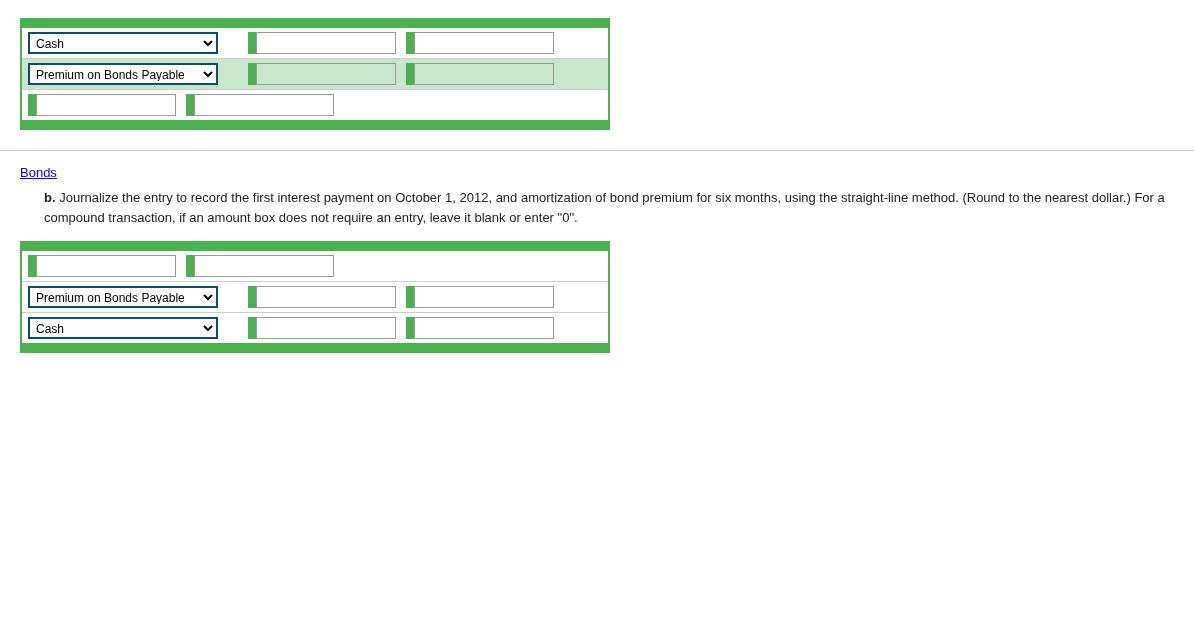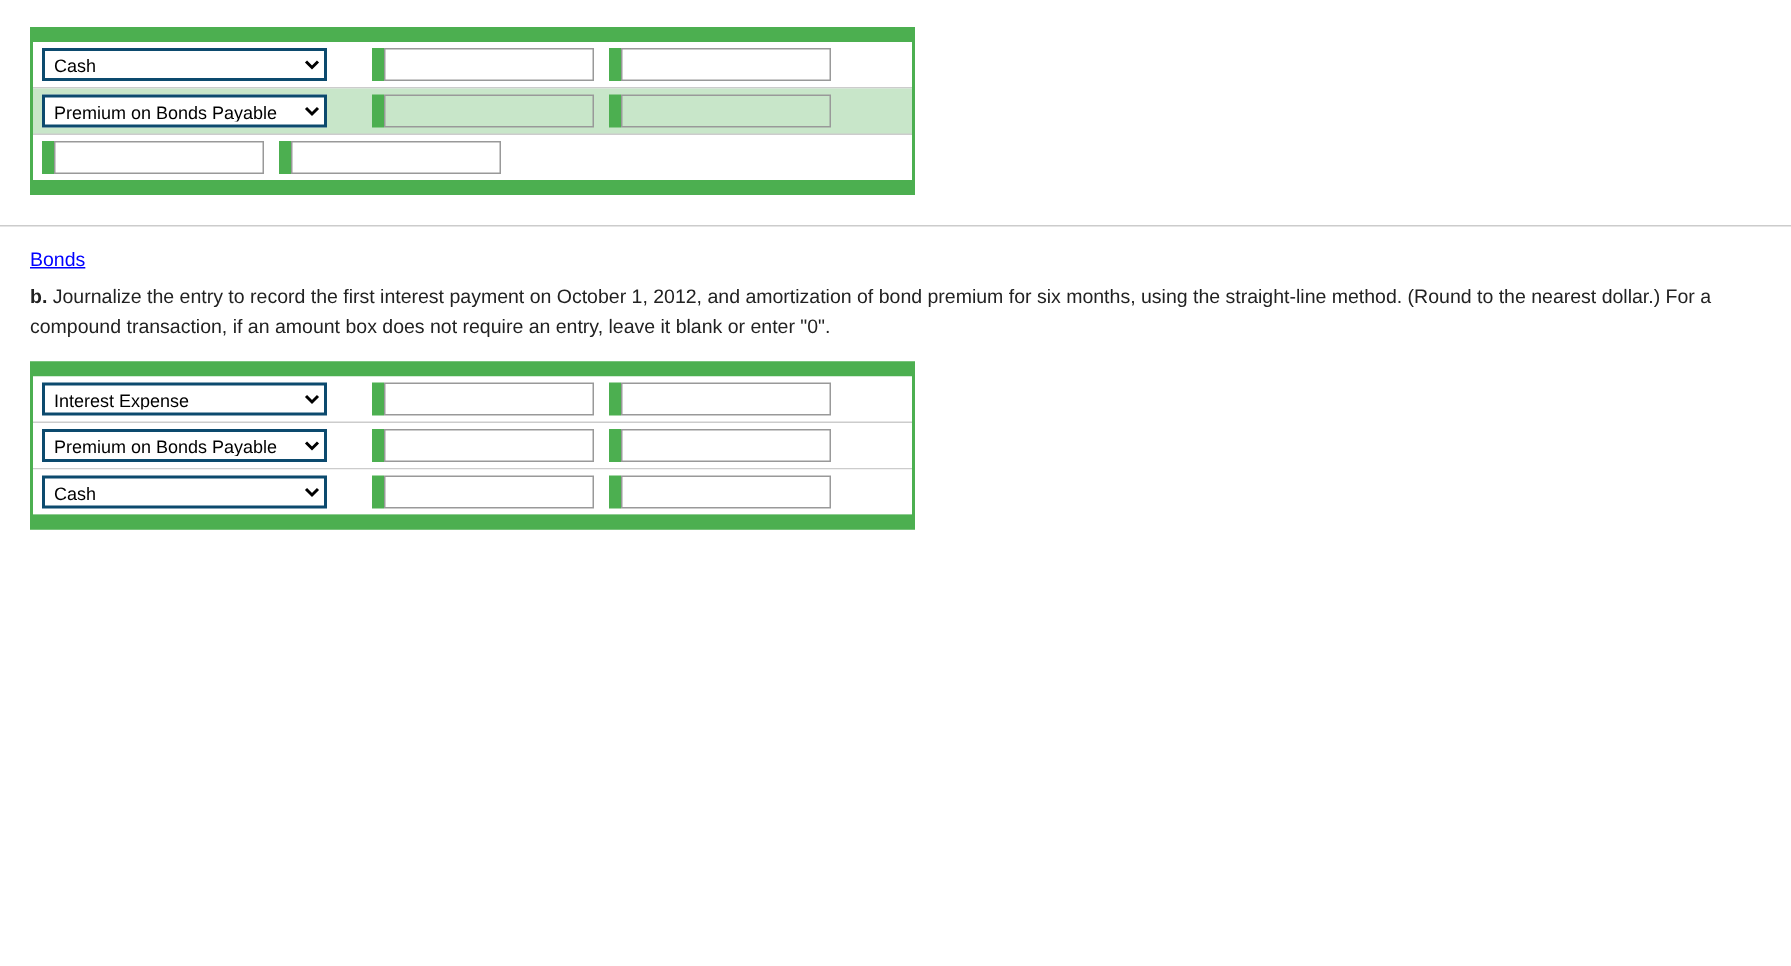--- a/index.html
+++ b/index.html
@@ -108,20 +108,21 @@
       margin-bottom: 8px;
       display: inline-block;
     }
 
     .section-b {
       padding: 14px 20px 20px 20px;
     }
 
     .section-b .section-title {
       margin-bottom: 14px;
+      margin-left: 24px;
     }
   </style>
 </head>
 <body>
 
 <div class="section">
 
   <div class="journal-table-wrapper">
     <div class="journal-header-row"></div>
     <div class="journal-body">
@@ -188,29 +189,20 @@
   </div>
   <p class="section-title">
     <strong>b.</strong><span>  Journalize the entry to record the first interest payment on October 1, 2012, and amortization of bond premium for six months, using the straight-line method. (Round to the nearest dollar.) For a compound transaction, if an amount box does not require an entry, leave it blank or enter "0".</span>
   </p>
 
   <div class="journal-table-wrapper">
     <div class="journal-header-row"></div>
     <div class="journal-body">
 
       <div class="journal-row">
-        <div class="account-cell">
-          <select>
-            <option>Cash</option>
-            <option>Premium on Bonds Payable</option>
-            <option>Bonds Payable</option>
-            <option selected="">Interest Expense</option>
-            <option>Interest Payable</option>
-          </select>
-        </div>
         <div class="divider-col"></div>
         <div class="amount-cell">
           <input type="text" value="" style="">
         </div>
         <div class="divider-col"></div>
         <div class="amount-cell">
           <input type="text" value="" style="">
         </div>
       </div>
 

